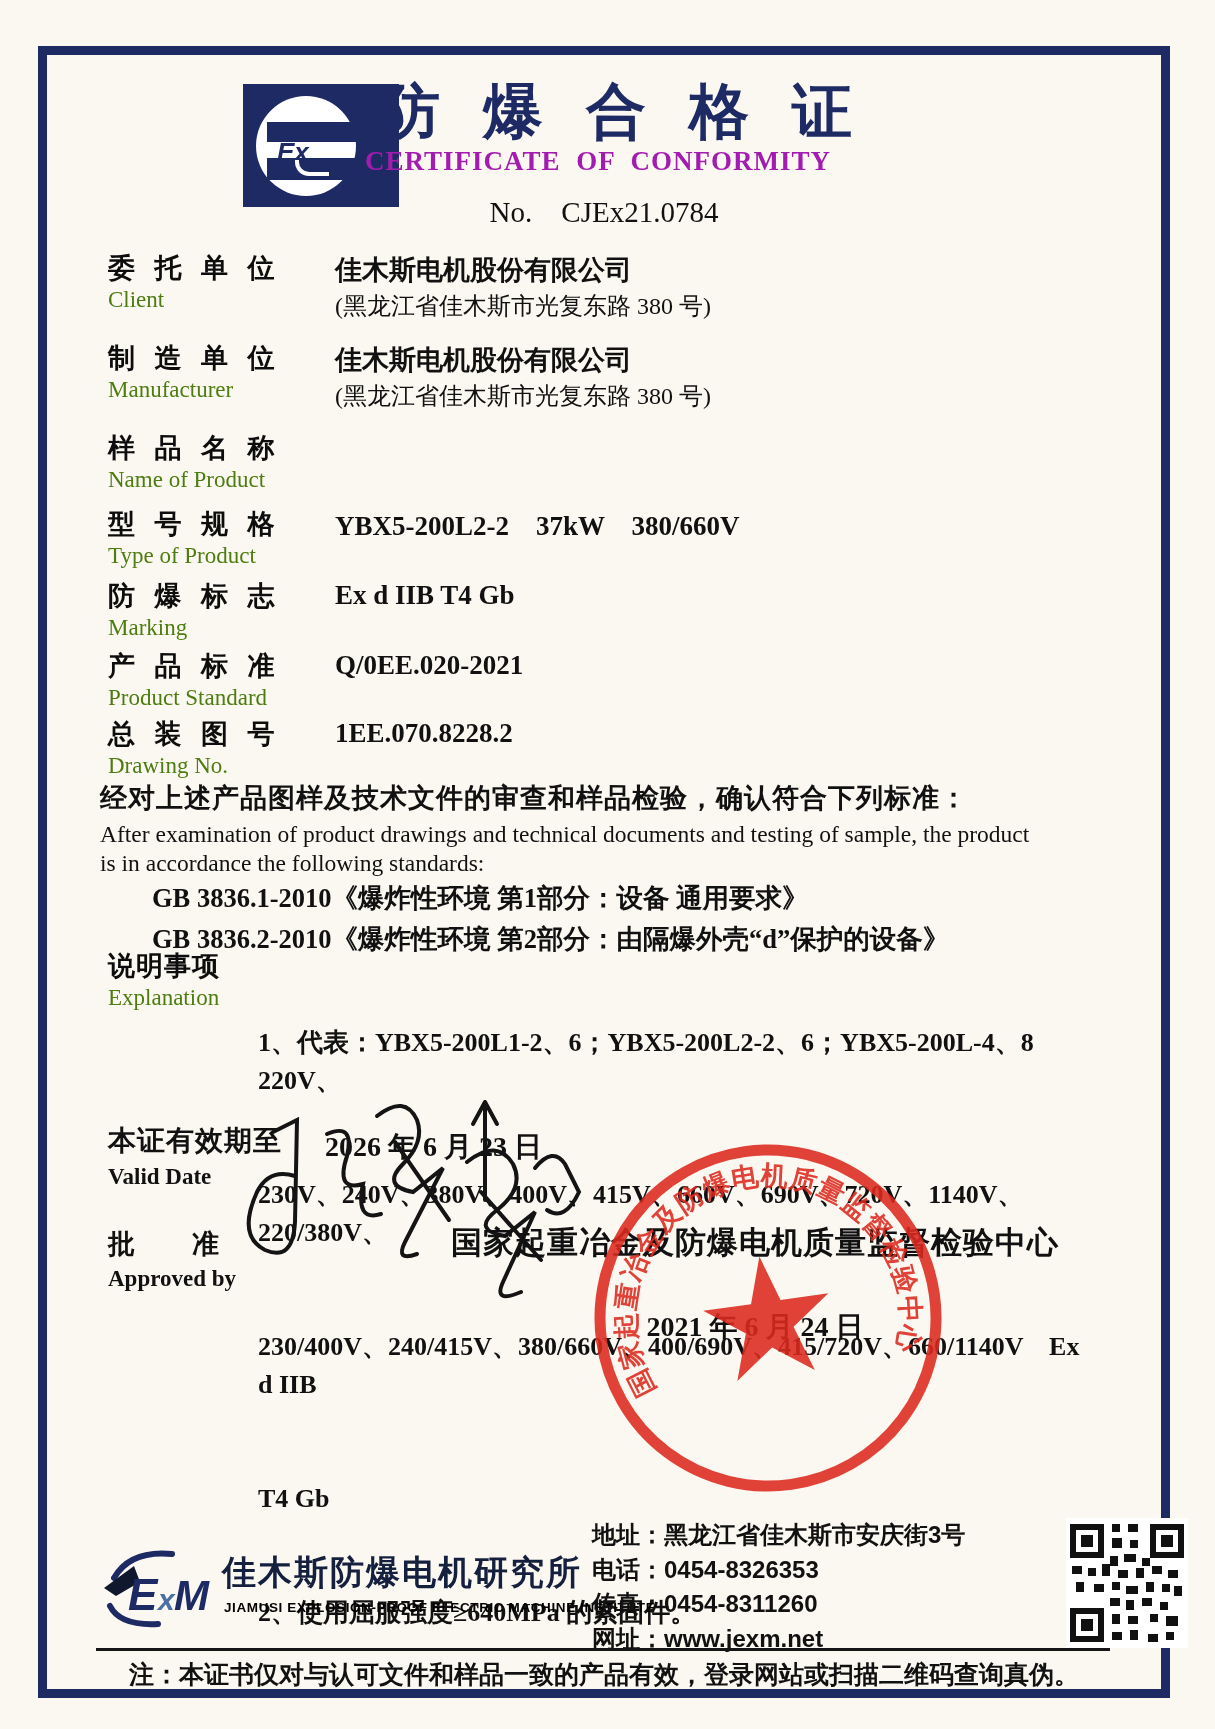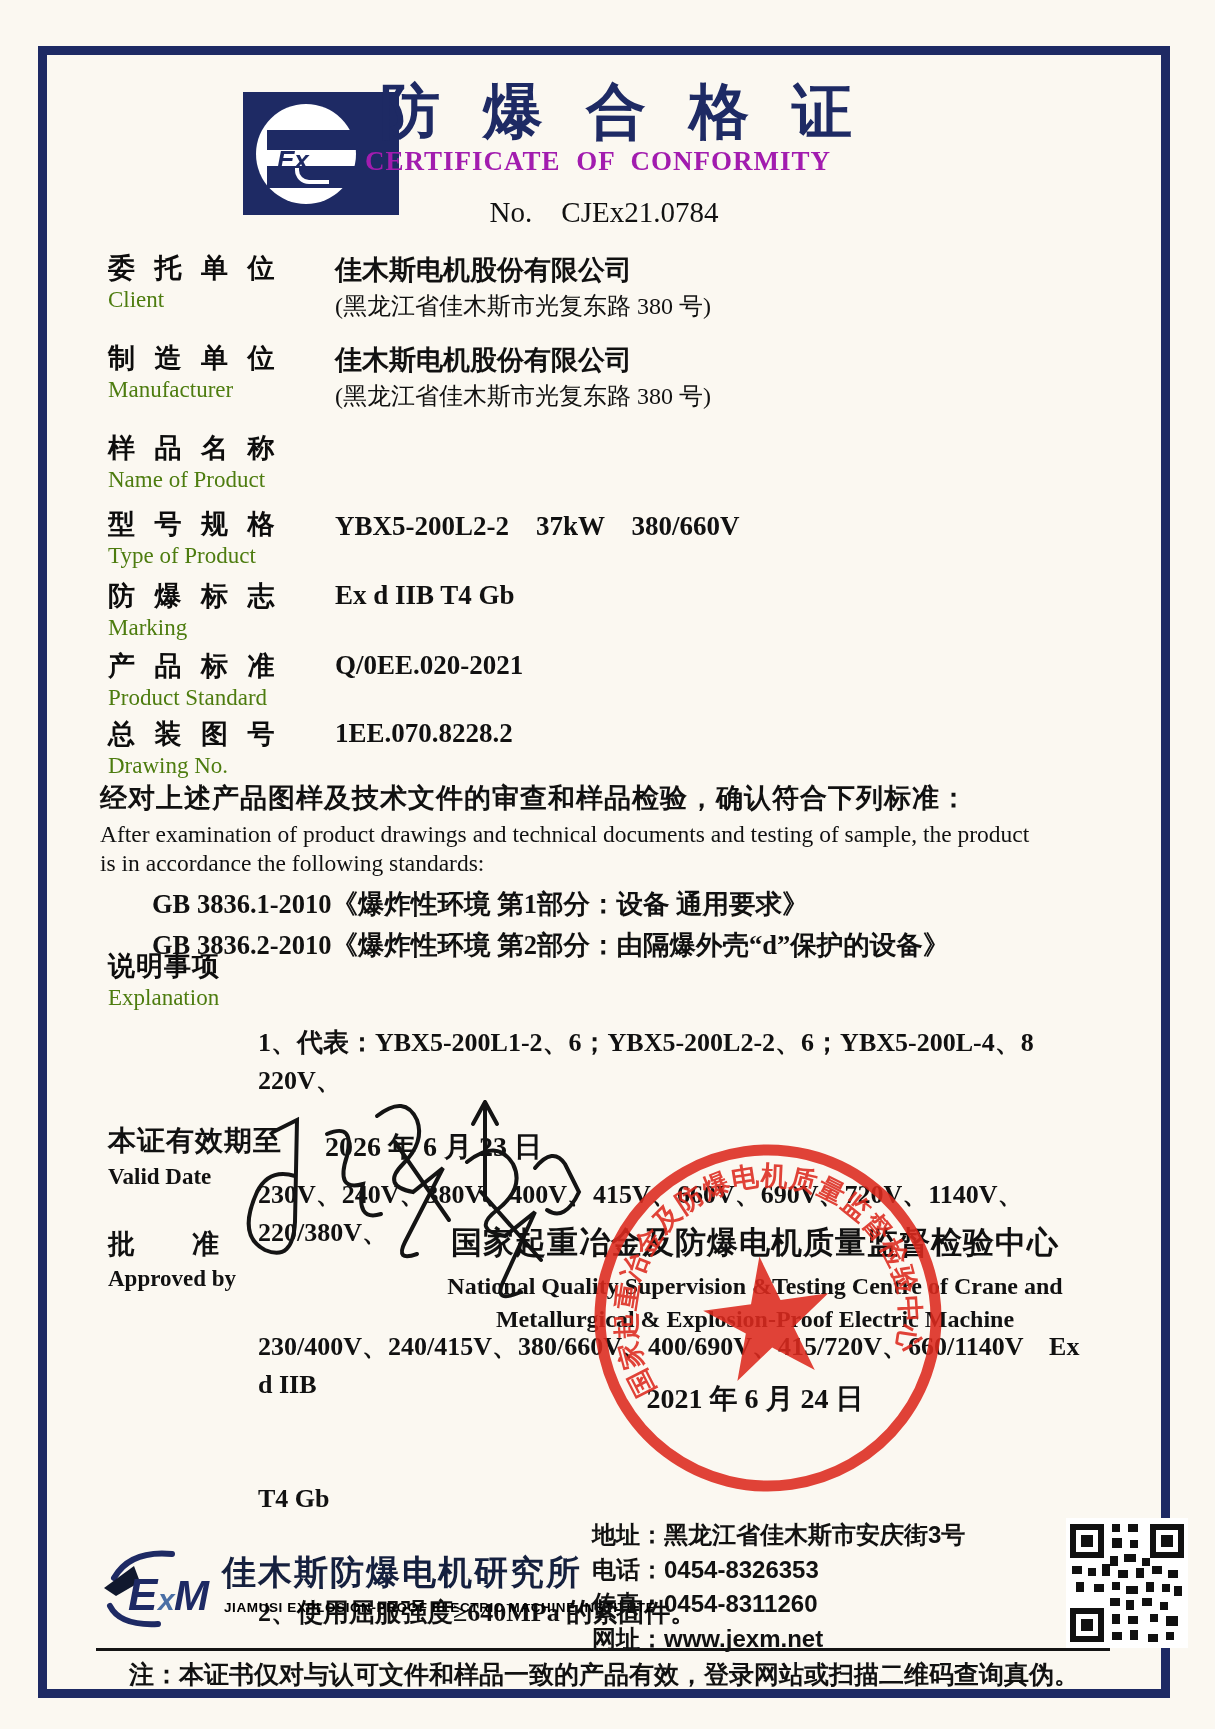--- a/index.html
+++ b/index.html
@@ -11,21 +11,20 @@
     color:#111;
   }
   .frame {
     position:absolute; left:38px; top:46px; width:1132px; height:1652px;
     border:9px solid #1e2a64;
   }
   
   .logo {
     position:absolute; left:243px; top:84px; width:156px; height:123px;
     background:#1e2a64;
-    margin-top:8px;
   }
   .logo .disc { position:absolute; left:13px; top:12px; width:100px; height:100px; background:#fff; border-radius:50%; }
   .logo .bar1 { position:absolute; left:24px; top:38px; width:112px; height:20px; background:#1e2a64; }
   .logo .bar2 { position:absolute; left:24px; top:74px; width:112px; height:22px; background:#1e2a64; }
   .logo .ex { position:absolute; left:34px; top:53px; font-family:"Liberation Sans","DejaVu Sans",sans-serif; font-weight:bold; font-style:italic; font-size:26px; color:#1e2a64; letter-spacing:0; }
   .logo .jhook { position:absolute; left:52px; top:76px; width:34px; height:16px; border:4px solid #fff; border-top:none; border-right:none; border-radius:0 0 0 14px; }
   .title-cn {
     position:absolute; left:380px; top:72px; width:450px; text-align:center;
     font-family:"Liberation Serif","DejaVu Serif",serif;
     font-size:60px; font-weight:bold; color:#1e2a64; letter-spacing:14px; white-space:nowrap;
@@ -38,21 +37,21 @@
   
   .field { position:absolute; left:108px; width:960px; }
   .f-label-cn { font-family:"Liberation Sans","DejaVu Sans",sans-serif; font-weight:bold; font-size:27px; letter-spacing:6px; color:#0d0d0d; white-space:nowrap; }
   .f-label-en { font-size:23px; color:#4d7c0f; margin-top:1px; }
   .f-value { position:absolute; left:227px; top:2px; font-size:27px; font-weight:600; white-space:pre-wrap; }
   .f-value2 { position:absolute; left:227px; top:40px; font-size:24px; font-weight:500; white-space:pre-wrap; }
   
   .statement { position:absolute; left:100px; top:780px; width:1020px; }
   .st-cn { font-family:"Liberation Sans","DejaVu Sans",sans-serif; font-weight:bold; font-size:27px; letter-spacing:1px; white-space:nowrap; }
   .st-en { font-size:23.5px; margin-top:4px; line-height:29px; }
-  .st-std { margin-left:52px; margin-top:6px; font-size:26.5px; font-weight:600; line-height:41px; white-space:nowrap; }
+  .st-std { margin-left:52px; font-size:26.5px; font-weight:600; line-height:41px; white-space:nowrap; }
   
   .explanation { position:absolute; left:108px; top:948px; width:980px; }
   .ex-lines { position:absolute; left:150px; top:0; width:830px; font-size:26px; font-weight:600; line-height:38px; white-space:pre-wrap; }
   
   .valid { position:absolute; left:108px; top:1122px; }
   .v-label { font-family:"Liberation Sans","DejaVu Sans",sans-serif; font-weight:bold; font-size:28px; letter-spacing:1px; white-space:nowrap; }
   .v-en { font-size:23px; font-weight:bold; margin-top:4px; }
   .v-value { position:absolute; left:217px; top:6px; font-size:28px; font-weight:600; white-space:nowrap; }
   
   .approval { position:absolute; left:108px; top:1226px; }
@@ -169,21 +168,20 @@
       <path d="M160,70 L214,148"></path>
       <path d="M250,30 L250,128 M250,30 L238,52 M250,30 L262,52"></path>
       <path d="M232,90 Q262,66 278,92 Q290,116 262,138 Q236,158 270,164 L300,140 L268,210 Q258,232 286,220"></path>
       <path d="M246,120 L306,188"></path>
       <path d="M300,96 Q318,74 330,92 L344,120 Q330,150 312,138"></path>
     </g>
   </svg>
 
   <div class="issuer">
     <div class="iss-cn">国家起重冶金及防爆电机质量监督检验中心</div>
-    <div class="iss-en"><span>National Quality Supervision &amp;Testing Centre of Crane and</span><br><span>Metallurgical &amp; Explosion-Proof Electric Machine</span></div>
     <div class="iss-date">2021 年 6 月 24 日</div>
   </div>
 
   <svg class="stamp" width="380" height="380" viewBox="0 0 380 380">
     <g transform="rotate(-8 190 190)">
       <circle cx="190" cy="190" r="168" fill="none" stroke="#dd2a1e" stroke-width="11"></circle>
       <path id="stampArc" d="M 69.5 246.2 A 133 133 0 1 1 310.5 246.2" fill="none"></path>
       <text fill="#dd2a1e" font-size="27" font-weight="bold" font-family="'DejaVu Sans',sans-serif" letter-spacing="1">
         <textPath href="#stampArc" startOffset="0" textLength="528" lengthAdjust="spacingAndGlyphs">国家起重冶金及防爆电机质量监督检验中心</textPath>
       </text>

